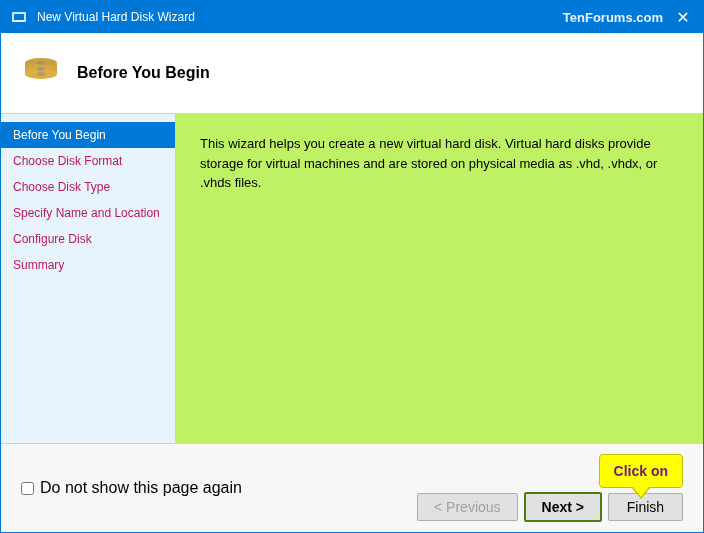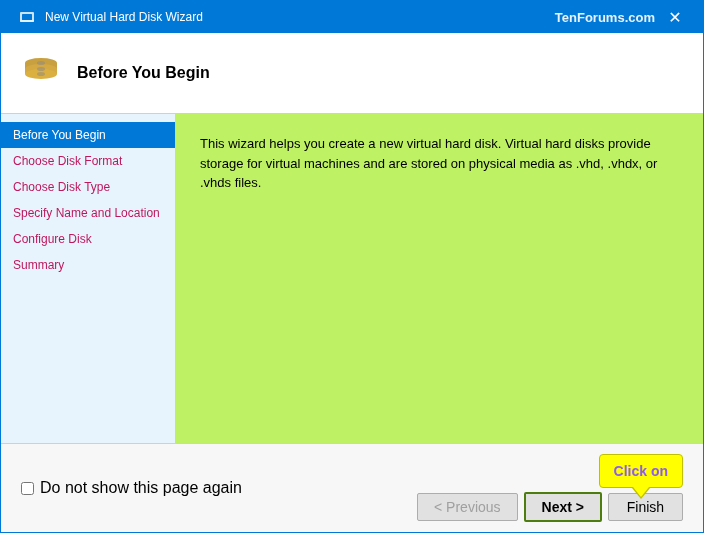--- a/index.html
+++ b/index.html
@@ -22,21 +22,21 @@
       display: flex;
       flex-direction: column;
       box-shadow: 2px 2px 8px rgba(0,0,0,0.3);
     }
     
     .title-bar {
       background: #0078d7;
       height: 32px;
       display: flex;
       align-items: center;
-      padding: 0 16px;
+      padding: 0 8px;
       flex-shrink: 0;
     }
     .title-bar-icon {
       width: 20px;
       height: 20px;
       margin-right: 8px;
       display: flex;
       align-items: center;
       justify-content: center;
     }
@@ -142,21 +142,21 @@
     .checkbox-area input[type="checkbox"] {
       width: 13px;
       height: 13px;
     }
     .checkbox-label {
       font-size: 16px;
       color: #000;
     }
     .tooltip-text {
       background: #ffff00;
-      color: #8b5cf6;
+      color: #701a75;
       font-size: 14px;
       font-weight: bold;
       padding: 8px 14px;
       border-radius: 4px;
       border: 1px solid #c0c000;
       position: relative;
     }
     .tooltip-text::after {
       content: '';
       position: absolute;

